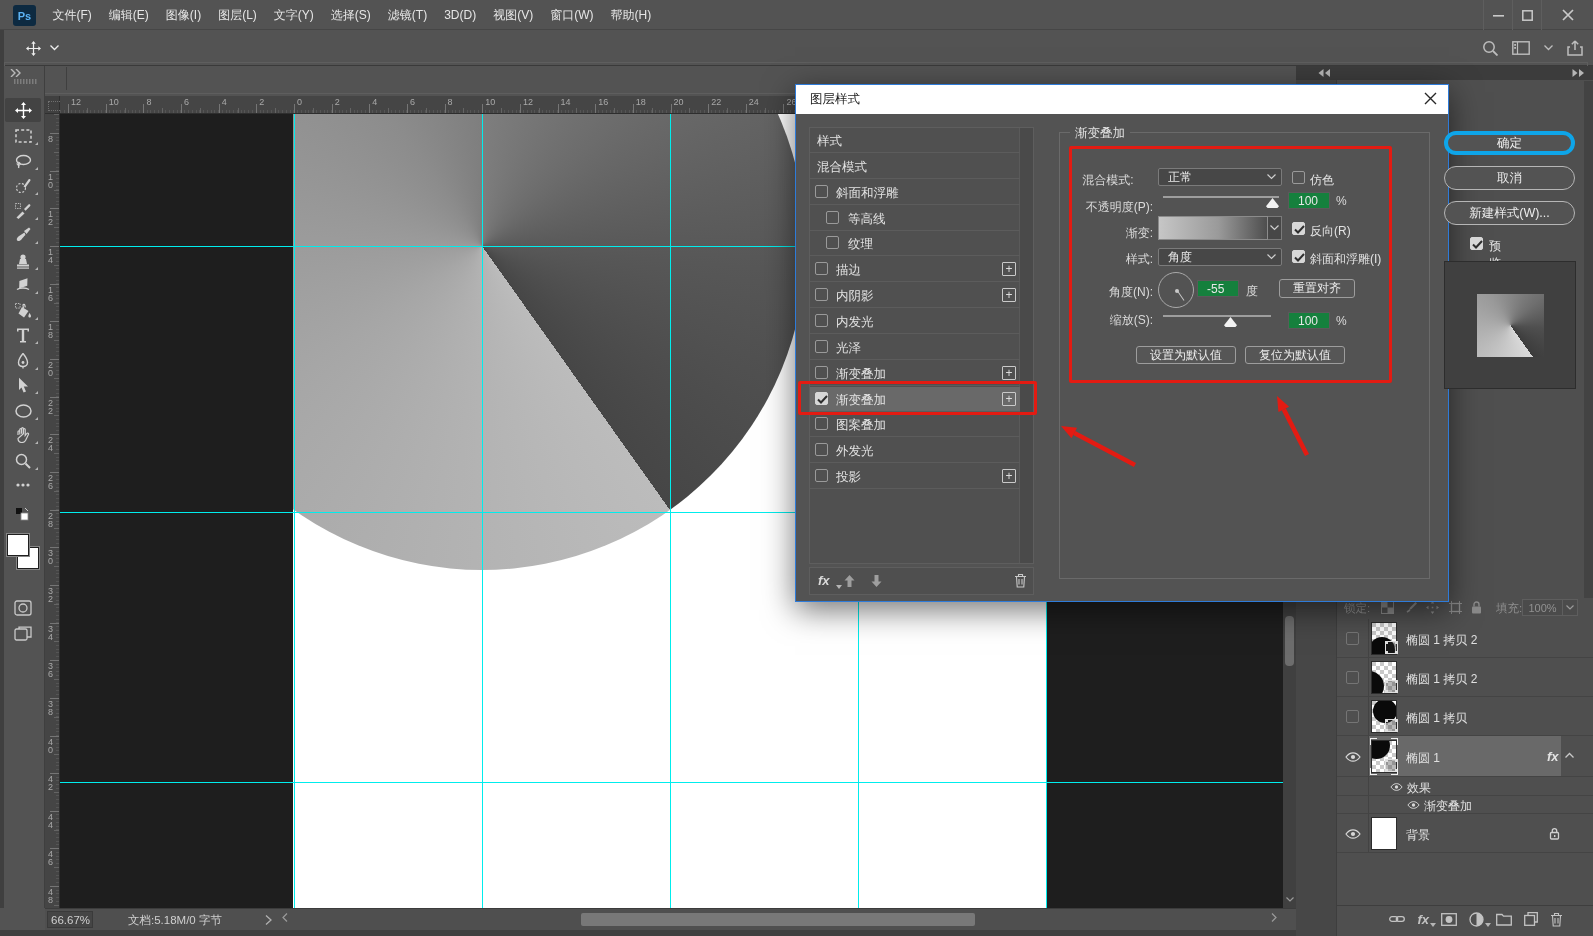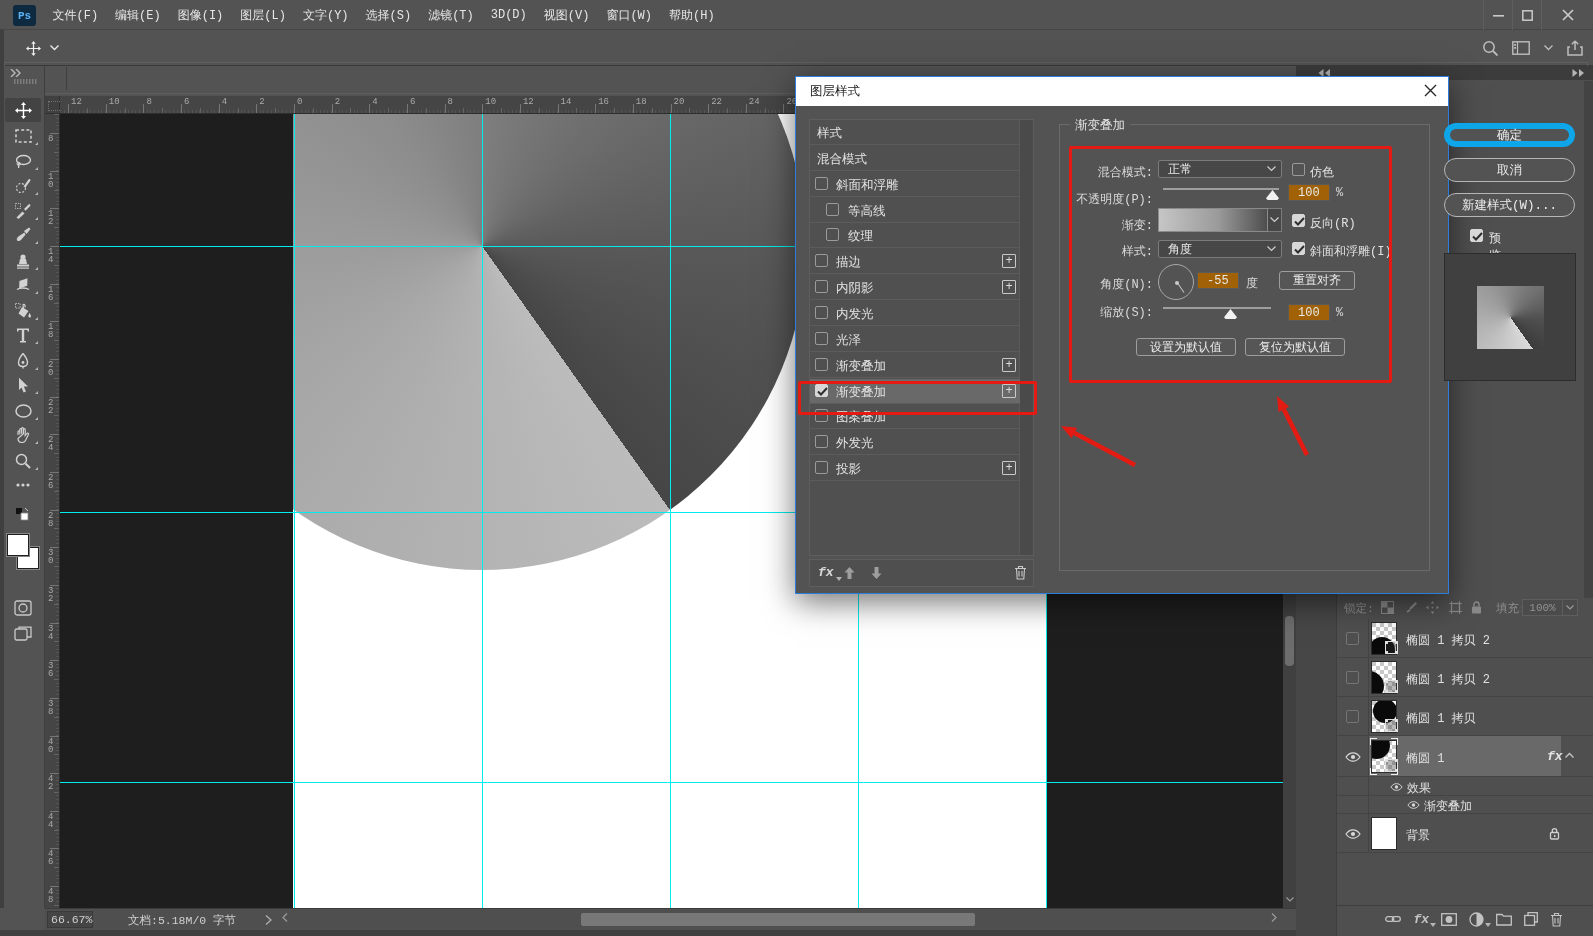--- a/index.html
+++ b/index.html
@@ -1,19 +1,19 @@
 <!DOCTYPE html>
 <html><head>
 <meta charset="utf-8">
 <style>
   * { margin:0; padding:0; box-sizing:border-box; }
   html,body { width:1593px; height:936px; overflow:hidden; background:#535353;
     font-family:"Liberation Sans", sans-serif; }
   #app { position:relative; width:1593px; height:936px; overflow:hidden;
-    color:#e2e2e2; font-size:12px;font-family:Liberation Mono, monospace; }
+    color:#e2e2e2; font-size:12px; }
   .abs { position:absolute; }
   svg { display:block; }
 
   
   #titlebar { left:0; top:0; width:1593px; height:30px; background:#535353;
     border-bottom:1px solid #464646; }
   #ps-logo { left:13px; top:5px; width:23px; height:21px; background:#0d2a41;
     border-radius:3px; color:#5cb3f5; font-size:11px; font-weight:bold;
     display:flex; align-items:center; justify-content:center; }
   #menus { left:44px; top:0; height:30px; display:flex; align-items:center; }
@@ -161,21 +161,21 @@
   .lock-icon { position:absolute; left:212px; color:#d0d0d0; }
   .sel-brackets { position:absolute; left:33px; width:28px; height:37px; }
   .sel-brackets i { position:absolute; width:7px; height:7px; border:0 solid #f0f0f0; }
   #panel-bottom { position:absolute; left:0; top:825px; width:256px; height:27px;
     border-top:1px solid #3e3e3e; background:#4f4f4f; display:flex;
     align-items:center; justify-content:flex-end; gap:12px; padding-right:30px;
     color:#c3c3c3; }
   #dialog-sliver { left:1584px; top:81px; width:9px; height:517px; background:#434343; }
 
   
-  #dialog { left:795px; top:76px; width:654px; height:518px; background:#535353;
+  #dialog { left:795px; top:84px; width:654px; height:518px; background:#535353;
     border:1px solid #2e7bd9; box-shadow:0 8px 30px rgba(0,0,0,.55); }
   #dialog-title { position:absolute; left:0; top:0; width:100%; height:29px;
     background:#ffffff; color:#1c1c1c; font-size:12.5px; display:flex;
     align-items:center; padding-left:14px; }
   #dialog-close { position:absolute; right:11px; top:7px; color:#222; }
 
   #styles-list { position:absolute; left:13px; top:42px; width:225px; height:437px;
     background:#505050; border:1px solid #5e5e5e; }
   #styles-gutter { position:absolute; right:0; top:0; width:14px; height:100%;
     background:#4a4a4a; border-left:1px solid #5a5a5a; }
@@ -204,21 +204,21 @@
     padding:0 5px; font-size:12.5px; color:#e3e3e3; }
   #gb-outer { left:263px; top:47px; width:371px; height:447px; }
   #gb-inner { left:277px; top:68px; width:347px; height:183px; }
 
   .fieldlabel { position:absolute; font-size:12px; color:#dadada; text-align:right;
     width:90px; }
   .dropdown { position:absolute; height:18px; background:#474747;
     border:1px solid #7b7b7b; border-radius:2px; color:#e8e8e8; font-size:12px;
     display:flex; align-items:center; padding-left:9px; }
   .dropdown .dchev { position:absolute; right:5px; top:5px; }
-  .valuebox { position:absolute; width:42px; height:17px; background:#a16207;
+  .valuebox { position:absolute; width:42px; height:17px; background:#15803d;
     border:1px solid #5a5a5a; color:#e8e8e8; font-size:12px; display:flex;
     align-items:center; padding-left:9px; }
   .unit { position:absolute; font-size:12px; color:#dadada; }
   .slider-track { position:absolute; height:2px; background:#9e9e9e; }
   .slider-thumb { position:absolute; width:13px; height:10px; background:#f2f2f2;
     clip-path:polygon(50% 0, 100% 82%, 88% 100%, 12% 100%, 0 82%); }
   .checkbox { position:absolute; width:13px; height:13px; border:1px solid #9a9a9a;
     border-radius:2px; background:transparent; }
   .checkbox.checked { background:#d7d7d7; border-color:#d7d7d7; }
   .checkbox.checked svg { position:absolute; left:1px; top:2px; }
@@ -236,21 +236,21 @@
   #angle-dial .needle { position:absolute; left:17.5px; top:16.8px; width:12px;
     height:1.4px; background:#c9c9c9; transform-origin:0 50%;
     transform:rotate(55deg); }
   .psbtn { position:absolute; background:#565656; border:1px solid #9d9d9d;
     border-radius:3px; color:#ececec; font-size:12px; display:flex;
     align-items:center; justify-content:center; }
   .pillbtn { position:absolute; left:648px; width:131px; height:24px;
     border:1px solid #b6b6b6; border-radius:12px; background:#535353;
     color:#ececec; font-size:12.5px; display:flex; align-items:center;
     justify-content:center; }
-  .pillbtn.primary { border:6px solid #0ea5e9; }
+  .pillbtn.primary { border:4px solid #0ea5e9; }
   #preview-box { position:absolute; left:648px; top:176px; width:132px; height:128px;
     background:#404040; border:1px solid #2d2d2d; }
   #preview-grad { position:absolute; left:32px; top:32px; width:67px; height:63px; }
 
   
   .red-rect { position:absolute; border:3px solid #e31b12; border-radius:2px; }
   #annot-svg { left:0; top:0; width:1593px; height:936px; pointer-events:none;
     z-index:60; }
   #dialog { z-index:40; }
   #annot-rect-1 { left:1069px; top:146px; width:323px; height:237px; z-index:50; }
@@ -1076,21 +1076,21 @@
           <svg width="13" height="15" viewBox="0 0 13 15">
             <path d="M1 3.5 H12 M4.5 3.5 V1.5 H8.5 V3.5 M2.5 3.5 L3.2 14 H9.8 L10.5 3.5 M5 6 V11.5 M8 6 V11.5" fill="none" stroke="#c9c9c9" stroke-width="1.1"></path>
           </svg>
         </span>
     </div>
 
     <div id="gb-outer" class="groupbox">
       <span class="gb-label">渐变叠加</span>
     </div>
 
-    <div class="fieldlabel" style="left:267px; top:87px;">混合模式:</div>
+    <div class="fieldlabel" style="left:267px; top:87px;text-align:center;">混合模式:</div>
     <div class="dropdown" style="left:362px; top:83px; width:124px;">
       <span>正常</span>
       <span class="dchev">
           <svg width="9" height="6" viewBox="0 0 9 6">
             <path d="M0.5 0.5 L4.5 4.5 L8.5 0.5" stroke="#cfcfcf" stroke-width="1.2" fill="none"></path>
           </svg>
         </span>
     </div>
     <div class="checkbox" style="left:496px; top:86px;"></div>
     <div class="cblabel" style="left:514px; top:87px;">仿色</div>

